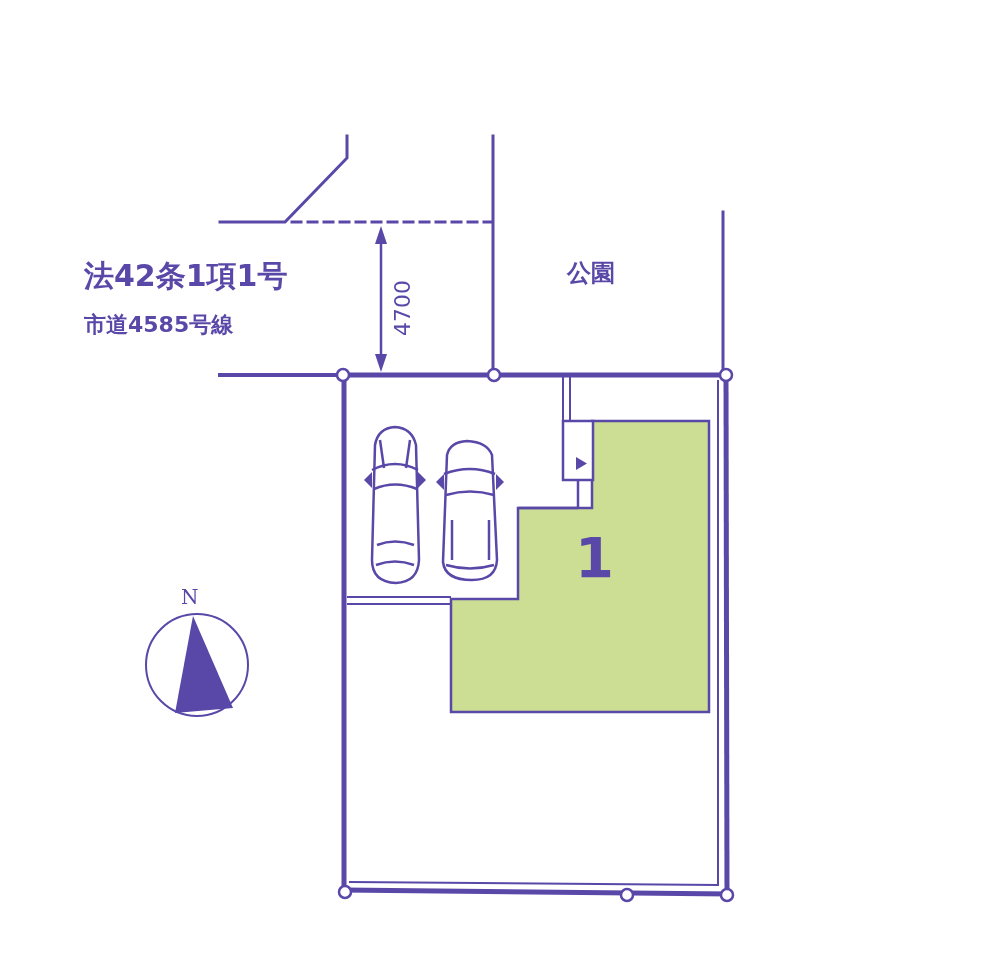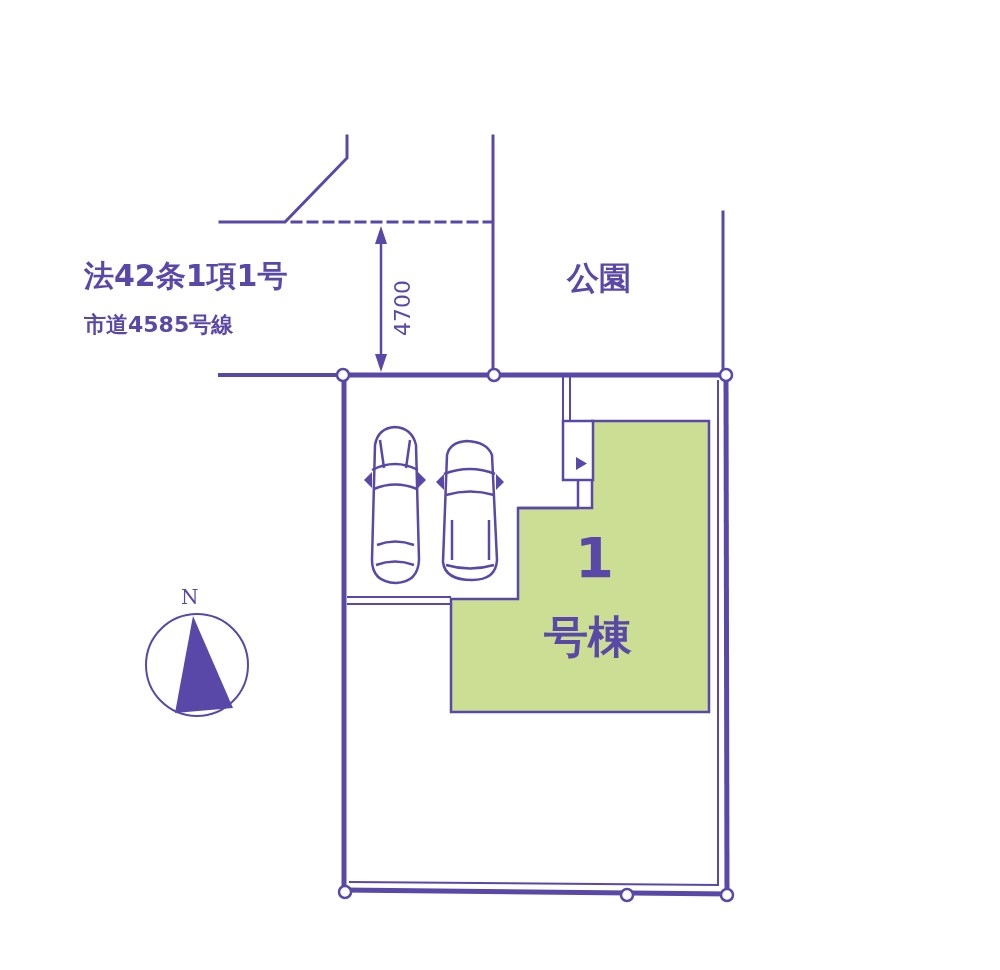--- a/index.html
+++ b/index.html
@@ -14,21 +14,21 @@
   svg#plan { position: absolute; left: 0; top: 0; }
   .label {
     position: absolute;
     color: #5a48a8;
     font-family: "DejaVu Sans", sans-serif;
     font-weight: bold;
     white-space: nowrap;
   }
   #road-label-1 { left: 84px; top: 256px; font-size: 30px; letter-spacing: 0px; }
   #road-label-2 { left: 84px; top: 310px; font-size: 22px; letter-spacing: 0px; }
-  #park-label { left: 567px; top: 257px; font-size: 32px; }
+  #park-label { left: 567px; top: 257px; font-size: 24px; }
   #dim-label {
     left: 384px; top: 285px; font-size: 22px;
     transform: rotate(-90deg); transform-origin: left top;
     font-weight: normal;
     top: 336px; left: 390px;
   }
   #lot-number { left: 575px; top: 525px; font-size: 56px; }
   #lot-suffix { left: 544px; top: 608px; font-size: 44px; font-weight: bold; }
   #north-label {
     left: 181px; top: 585px; font-size: 20px; font-weight: normal;
@@ -123,15 +123,14 @@
       <circle cx="197" cy="665" r="51" fill="none" stroke="#5a48a8" stroke-width="2"></circle>
       <polygon points="193,616 175,713 233,708" fill="#5a48a8"></polygon>
     </g>
   </svg>
 
   <div class="label" id="road-label-1">法42条1項1号</div>
   <div class="label" id="road-label-2">市道4585号線</div>
   <div class="label" id="dim-label">4700</div>
   <div class="label" id="park-label">公園</div>
   <div class="label" id="lot-number">1</div>
-  <div class="label" id="lot-suffix">号棟</div>
   <div class="label" id="north-label">N</div>
 </div>
 
 </body></html>

